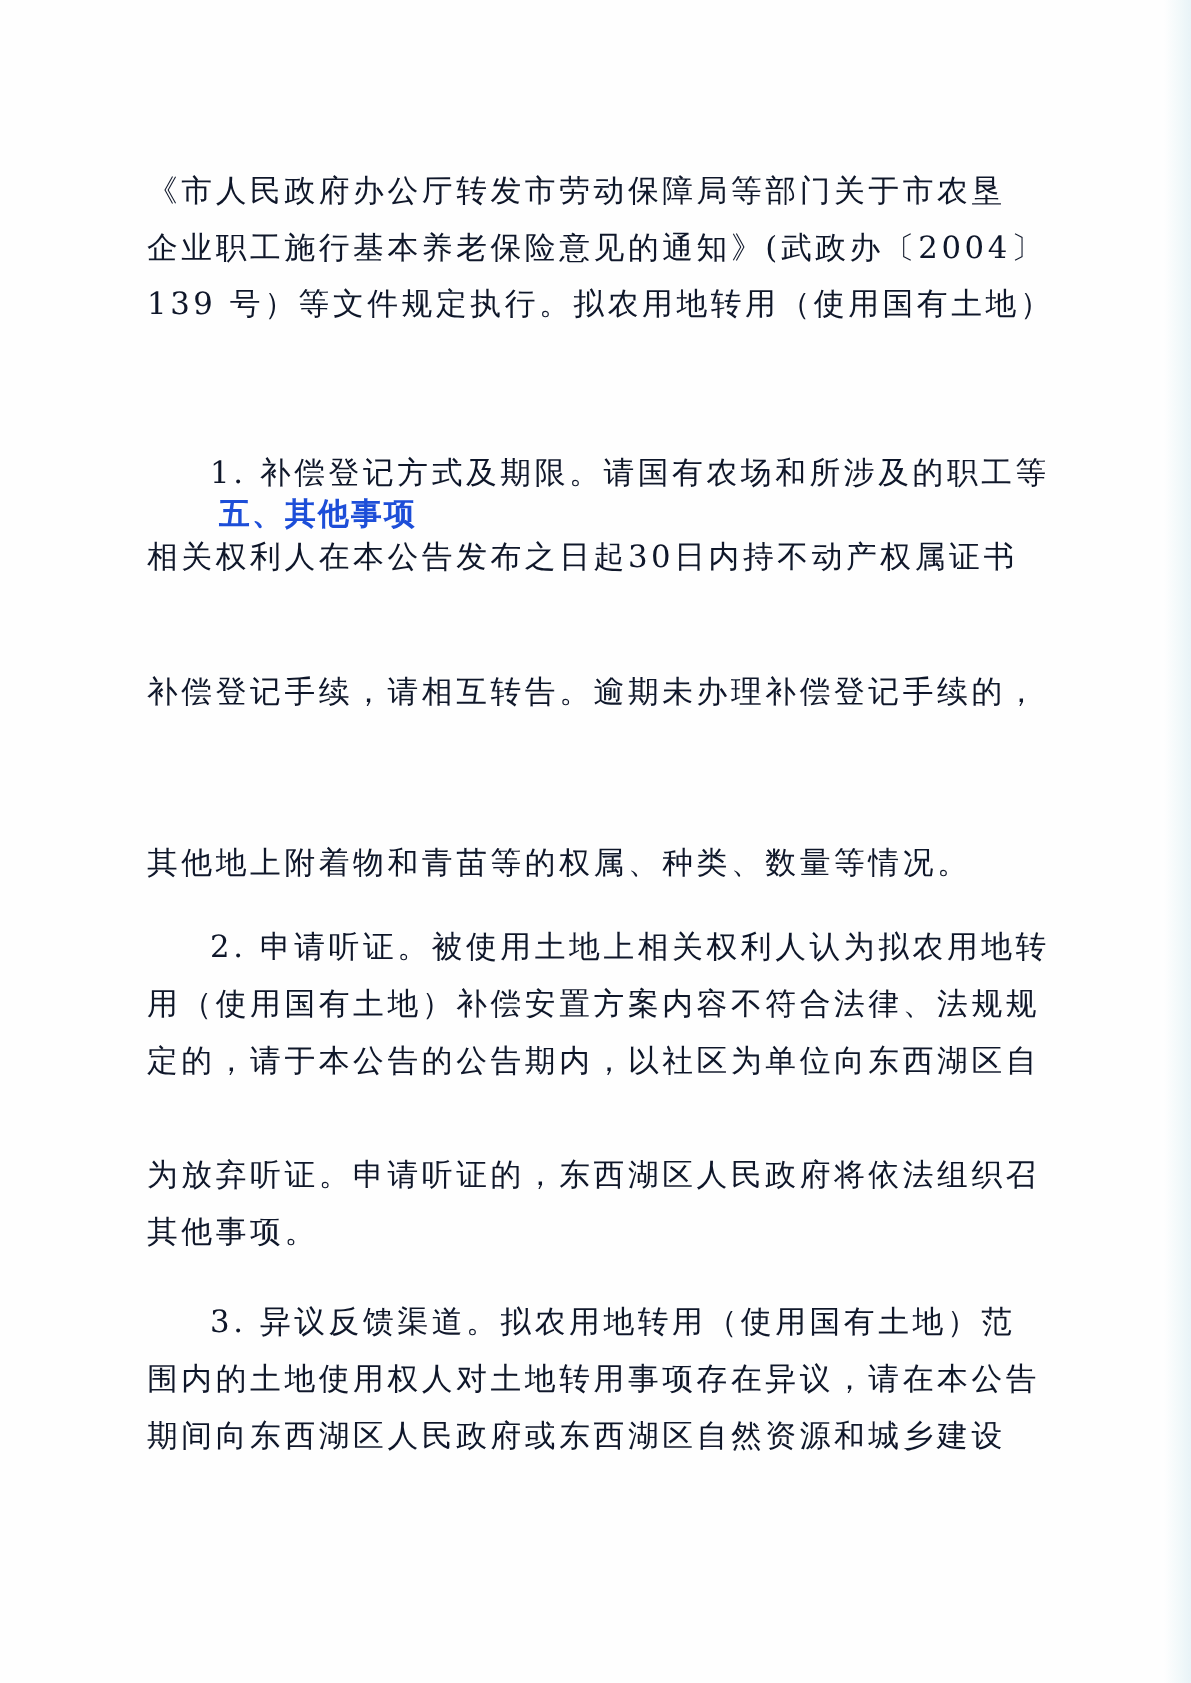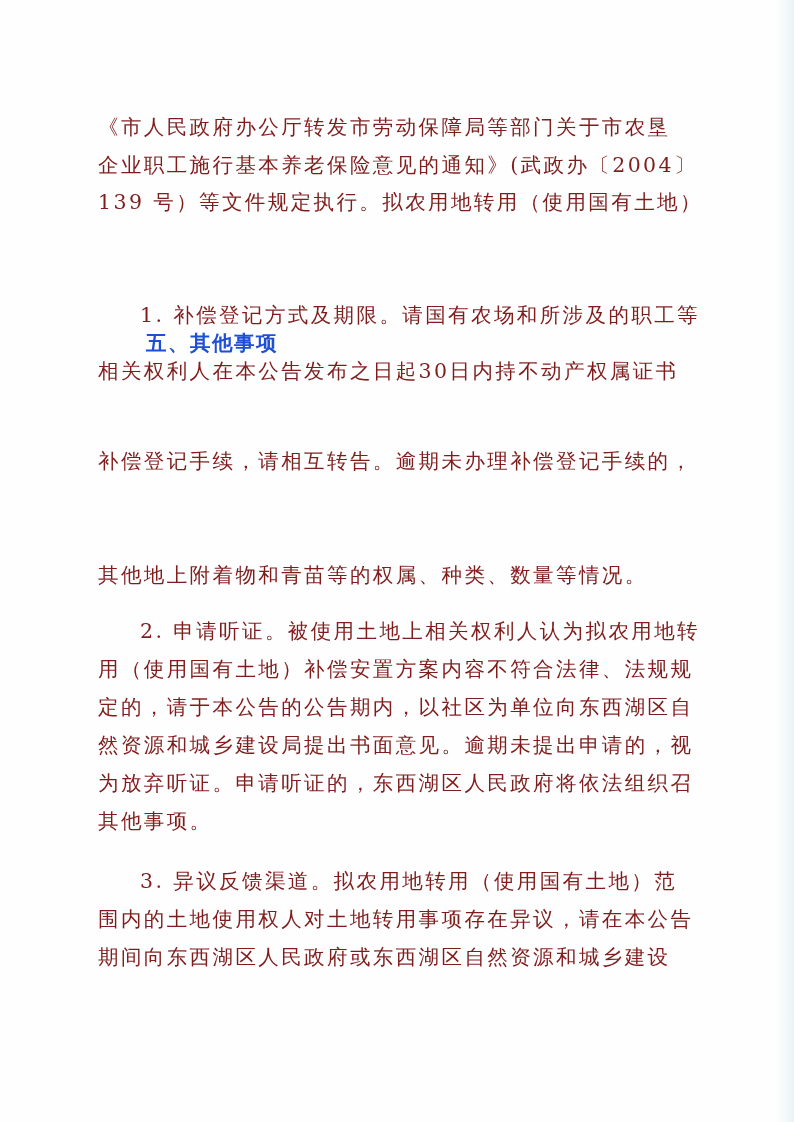--- a/index.html
+++ b/index.html
@@ -29,21 +29,21 @@
     }
     .line {
       position: absolute;
       left: 98px;
       width: 590px;
       height: 38px;
       line-height: 38px;
       font-size: 20.5px;
       letter-spacing: 2.4px;
       white-space: nowrap;
-      color: #7f1d1d;
+      color: #0f172a;
     }
     .line.indent { left: 140px; width: 548px; }
     .line.heading {
       left: 146px;
       font-family: Liberation Sans, sans-serif;
       font-weight: bold;
       letter-spacing: 1.5px;
       color: #1d4ed8;
       margin-top: 48px;
     }
@@ -61,20 +61,19 @@
   <div class="line heading" style="top:276px">五、其他事项</div>
 
   <div class="line indent" style="top:296px">1. 补偿登记方式及期限。请国有农场和所涉及的职工等</div>
   <div class="line" style="top:352px">相关权利人在本公告发布之日起30日内持不动产权属证书</div>
   <div class="line" style="top:442px">补偿登记手续，请相互转告。逾期未办理补偿登记手续的，</div>
   <div class="line" style="top:556px">其他地上附着物和青苗等的权属、种类、数量等情况。</div>
 
   <div class="line indent" style="top:612px">2. 申请听证。被使用土地上相关权利人认为拟农用地转</div>
   <div class="line" style="top:650px">用（使用国有土地）补偿安置方案内容不符合法律、法规规</div>
   <div class="line" style="top:688px">定的，请于本公告的公告期内，以社区为单位向东西湖区自</div>
-  <div class="line" style="top:726px">然资源和城乡建设局提出书面意见。逾期未提出申请的，视</div>
   <div class="line" style="top:764px">为放弃听证。申请听证的，东西湖区人民政府将依法组织召</div>
   <div class="line" style="top:802px">其他事项。</div>
 
   <div class="line indent" style="top:862px">3. 异议反馈渠道。拟农用地转用（使用国有土地）范</div>
   <div class="line" style="top:900px">围内的土地使用权人对土地转用事项存在异议，请在本公告</div>
   <div class="line" style="top:938px">期间向东西湖区人民政府或东西湖区自然资源和城乡建设</div>
 </div>
 
 </body></html>

